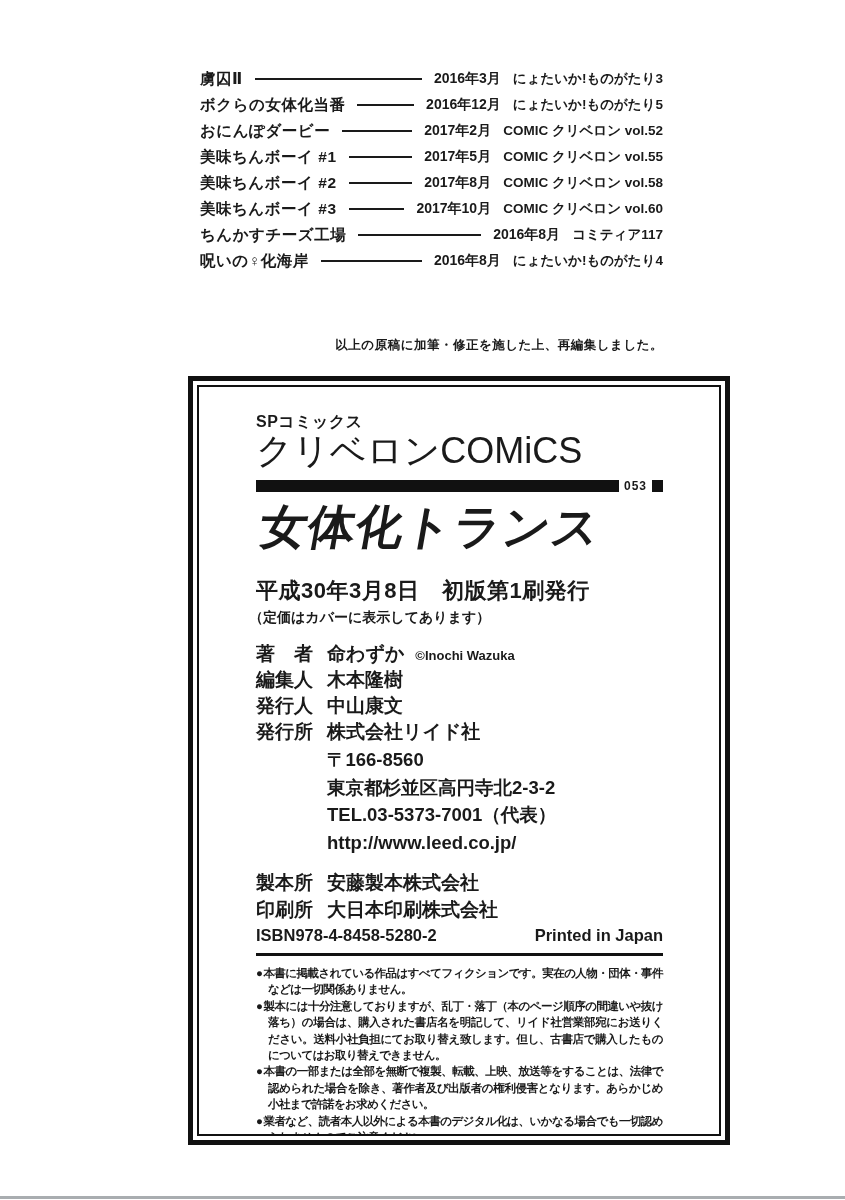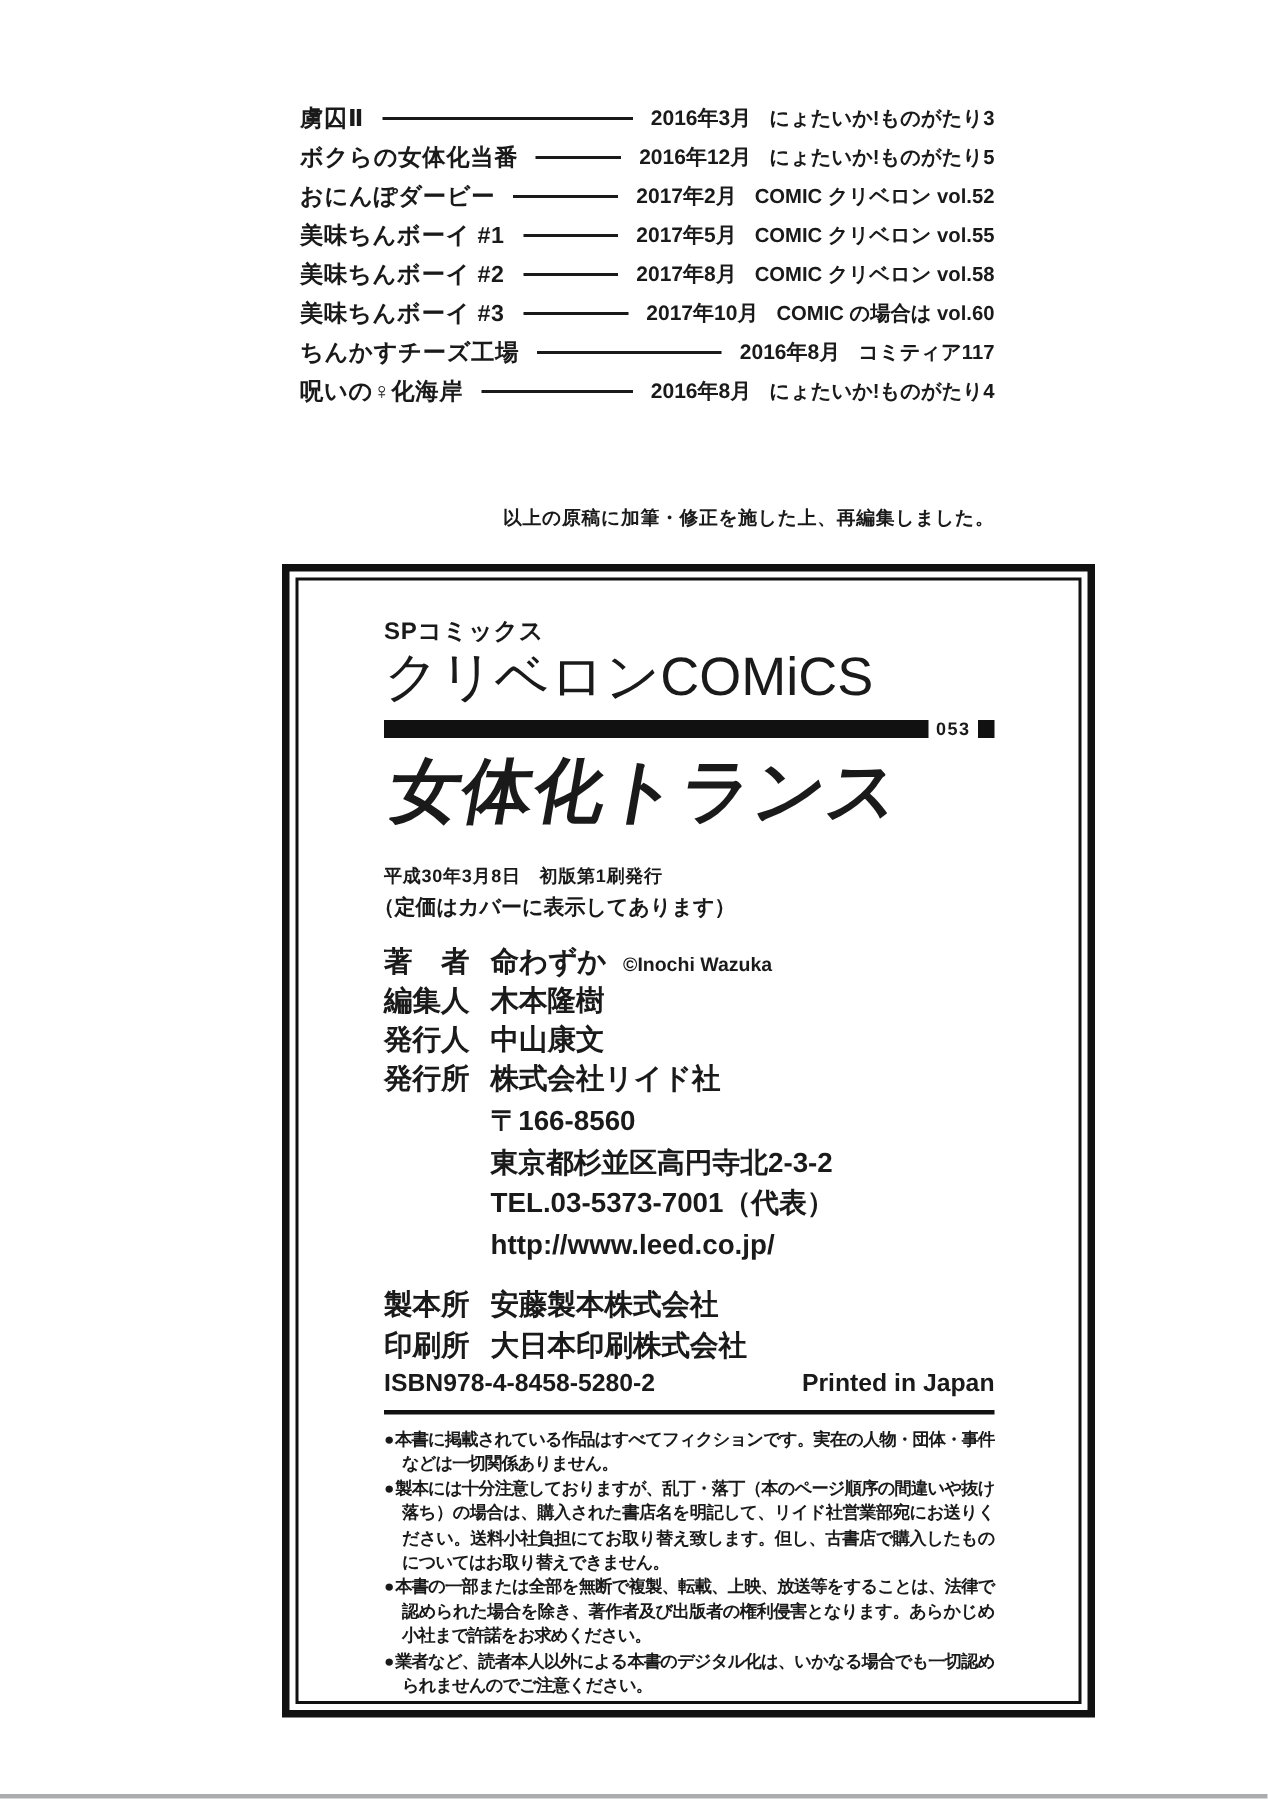--- a/index.html
+++ b/index.html
@@ -109,21 +109,21 @@
     font-weight: 900;
     line-height: 52px;
     white-space: nowrap;
     letter-spacing: 1px;
     transform: skewX(-10deg);
     transform-origin: left bottom;
   }
 
   .edition-line {
     margin-top: 23px;
-    font-size: 12px;
+    font-size: 22px;
     font-weight: 700;
     letter-spacing: 0.5px;
     white-space: nowrap;
   }
   .price-note {
     margin-top: 3px;
     margin-left: -7px;
     font-size: 14px;
     font-weight: 600;
     white-space: nowrap;
@@ -237,21 +237,21 @@
       <span class="work-right">
         <span class="work-date">2017年8月</span>
         <span class="work-source">COMIC クリベロン vol.58</span>
       </span>
     </div>
     <div class="work-row">
       <span class="work-title">美味ちんボーイ #3</span>
       <span class="leader"></span>
       <span class="work-right">
         <span class="work-date">2017年10月</span>
-        <span class="work-source">COMIC の場合は vol.60</span>
+        <span class="work-source">COMIC クリベロン vol.60</span>
       </span>
     </div>
     <div class="work-row">
       <span class="work-title">ちんかすチーズ工場</span>
       <span class="leader"></span>
       <span class="work-right">
         <span class="work-date">2016年8月</span>
         <span class="work-source">コミティア117</span>
       </span>
     </div>

